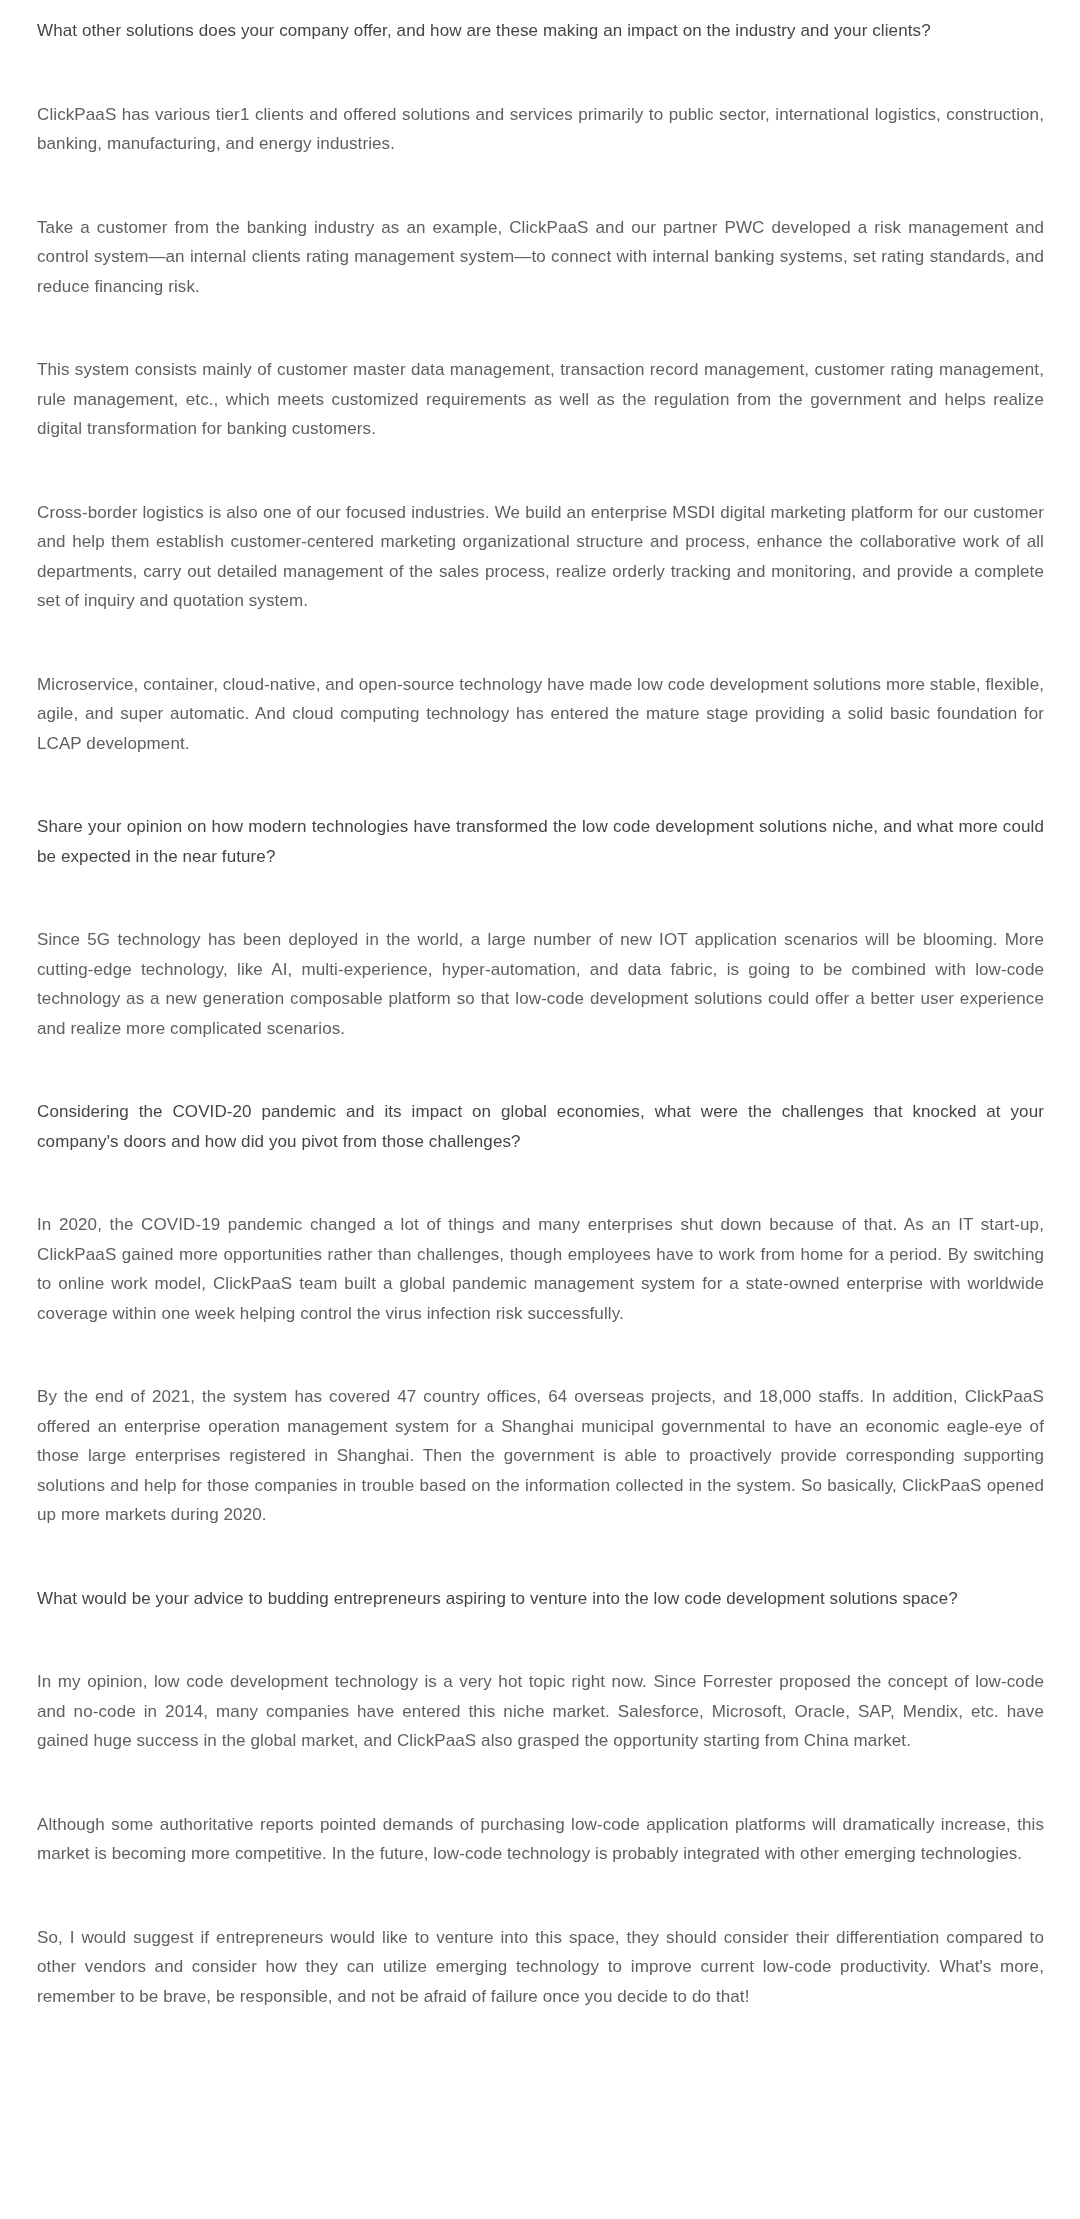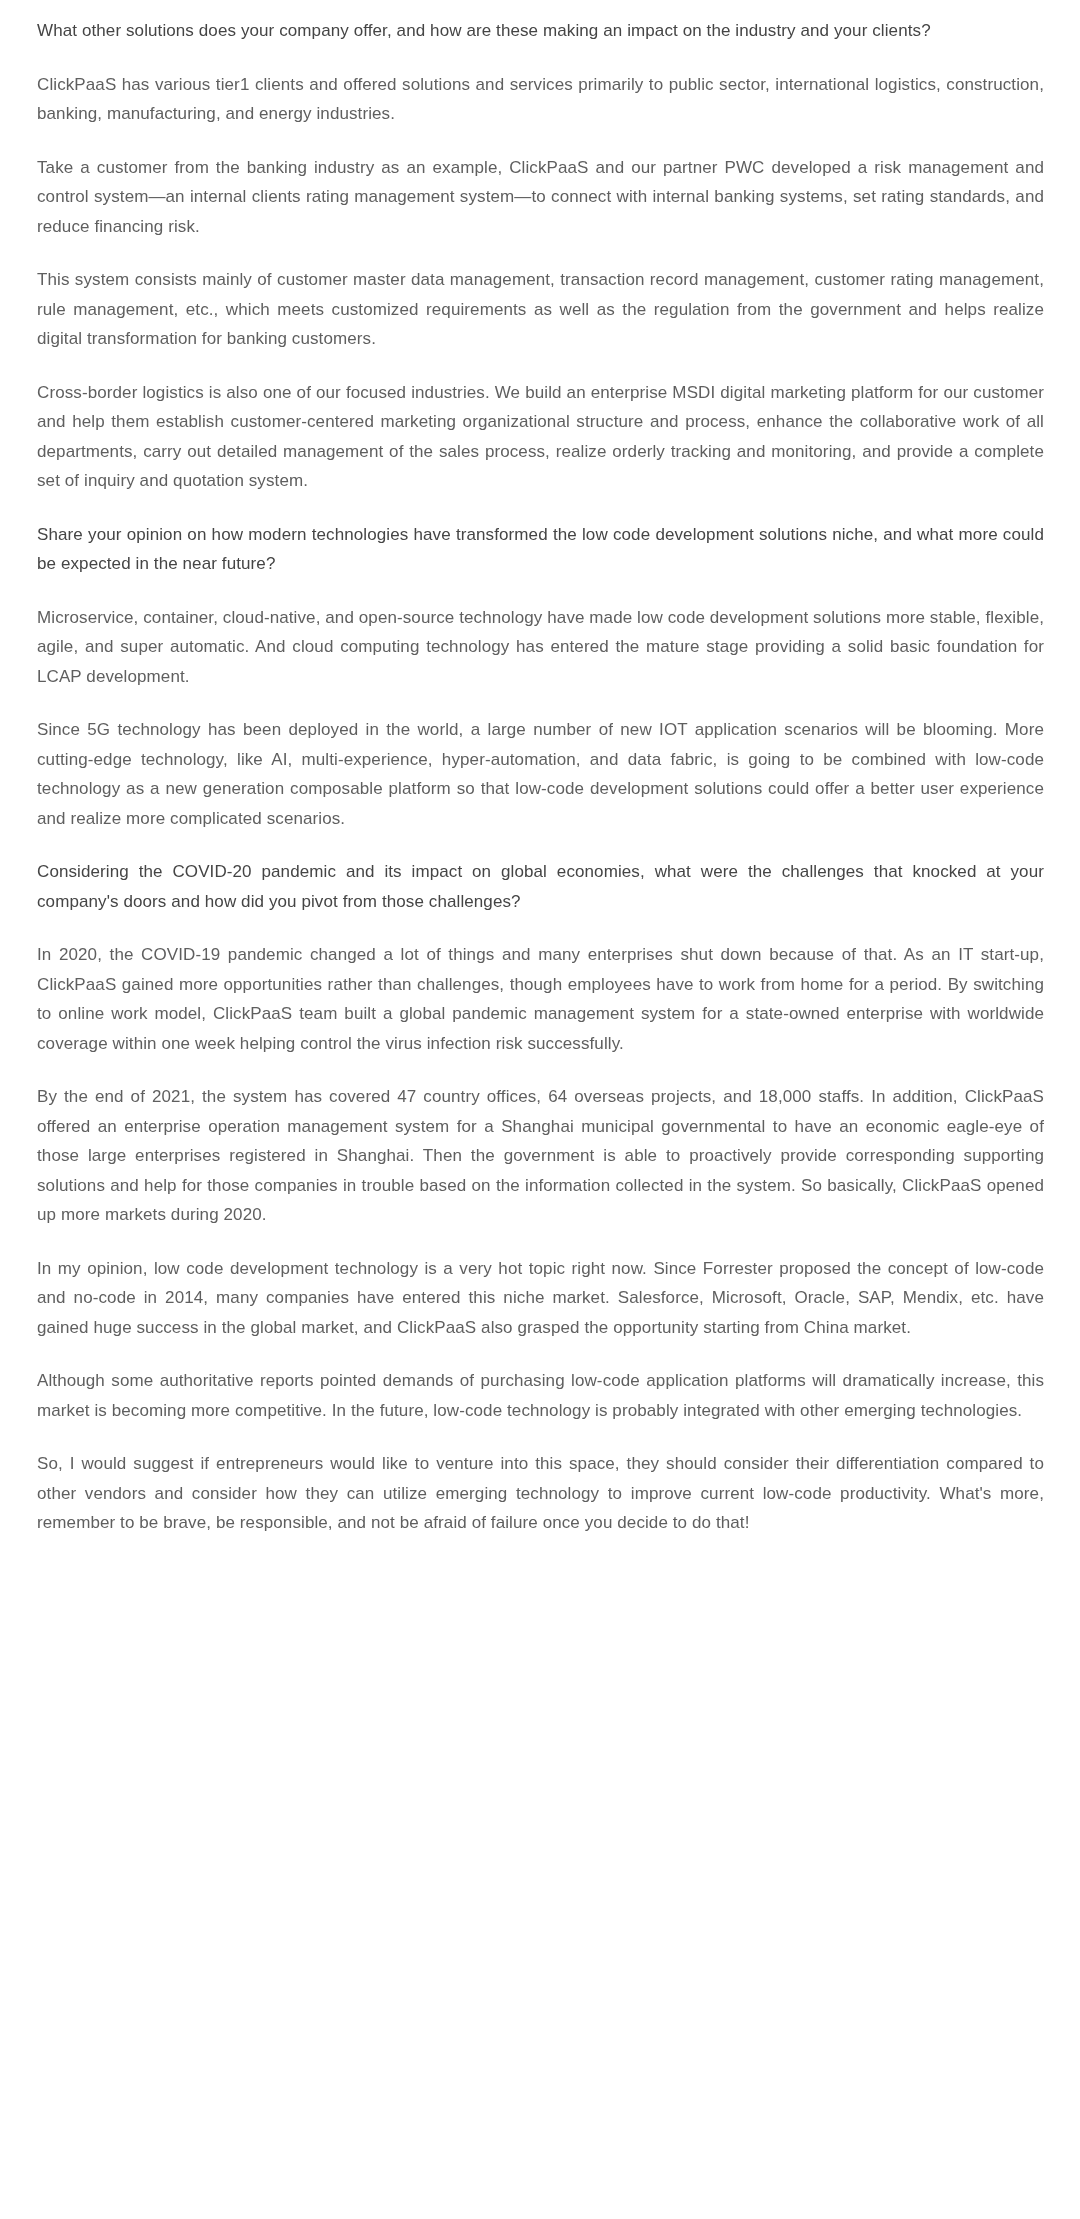--- a/index.html
+++ b/index.html
@@ -19,43 +19,44 @@
     width: 100%;
   }
   p.block {
     margin: 0;
     font-size: 17px;
     line-height: 29.5px;
     text-align: justify;
     letter-spacing: 0.1px;
   }
   p.block + p.block {
-    margin-top: 24px;
+    margin-top: 54px;
   }
   p.question {
     font-weight: 400;
     color: #454545;
   }
   p.answer {
     font-weight: 400;
     color: #5f5f5f;
   }
 </style>
 </head>
 <body>
 
 <main data-name="article">
 
 <p class="block question" data-name="question-paragraph">What other solutions does your company offer, and how are these making an impact on the industry and your clients?</p>
     <p class="block answer" data-name="answer-paragraph">ClickPaaS has various tier1 clients and offered solutions and services primarily to public sector, international logistics, construction, banking, manufacturing, and energy industries.</p>
     <p class="block answer" data-name="answer-paragraph">Take a customer from the banking industry as an example, ClickPaaS and our partner PWC developed a risk management and control system—an internal clients rating management system—to connect with internal banking systems, set rating standards, and reduce financing risk.</p>
     <p class="block answer" data-name="answer-paragraph">This system consists mainly of customer master data management, transaction record management, customer rating management, rule management, etc., which meets customized requirements as well as the regulation from the government and helps realize digital transformation for banking customers.</p>
     <p class="block answer" data-name="answer-paragraph">Cross-border logistics is also one of our focused industries. We build an enterprise MSDI digital marketing platform for our customer and help them establish customer-centered marketing organizational structure and process, enhance the collaborative work of all departments, carry out detailed management of the sales process, realize orderly tracking and monitoring, and provide a complete set of inquiry and quotation system.</p>
+    <p class="block answer" data-name="answer-paragraph">Microservice, container, cloud-native, and open-source technology have made low code development solutions more stable, flexible, agile, and super automatic. And cloud computing technology has entered the mature stage providing a solid basic foundation for LCAP development.</p>
     <p class="block question" data-name="question-paragraph">Share your opinion on how modern technologies have transformed the low code development solutions niche, and what more could be expected in the near future?</p>
-    <p class="block answer" data-name="answer-paragraph">Microservice, container, cloud-native, and open-source technology have made low code development solutions more stable, flexible, agile, and super automatic. And cloud computing technology has entered the mature stage providing a solid basic foundation for LCAP development.</p>
     <p class="block answer" data-name="answer-paragraph">Since 5G technology has been deployed in the world, a large number of new IOT application scenarios will be blooming. More cutting-edge technology, like AI, multi-experience, hyper-automation, and data fabric, is going to be combined with low-code technology as a new generation composable platform so that low-code development solutions could offer a better user experience and realize more complicated scenarios.</p>
     <p class="block question" data-name="question-paragraph">Considering the COVID-20 pandemic and its impact on global economies, what were the challenges that knocked at your company's doors and how did you pivot from those challenges?</p>
     <p class="block answer" data-name="answer-paragraph">In 2020, the COVID-19 pandemic changed a lot of things and many enterprises shut down because of that. As an IT start-up, ClickPaaS gained more opportunities rather than challenges, though employees have to work from home for a period. By switching to online work model, ClickPaaS team built a global pandemic management system for a state-owned enterprise with worldwide coverage within one week helping control the virus infection risk successfully.</p>
     <p class="block answer" data-name="answer-paragraph">By the end of 2021, the system has covered 47 country offices, 64 overseas projects, and 18,000 staffs. In addition, ClickPaaS offered an enterprise operation management system for a Shanghai municipal governmental to have an economic eagle-eye of those large enterprises registered in Shanghai. Then the government is able to proactively provide corresponding supporting solutions and help for those companies in trouble based on the information collected in the system. So basically, ClickPaaS opened up more markets during 2020.</p>
+    <p class="block question" data-name="question-paragraph">What would be your advice to budding entrepreneurs aspiring to venture into the low code development solutions space?</p>
     <p class="block answer" data-name="answer-paragraph">In my opinion, low code development technology is a very hot topic right now. Since Forrester proposed the concept of low-code and no-code in 2014, many companies have entered this niche market. Salesforce, Microsoft, Oracle, SAP, Mendix, etc. have gained huge success in the global market, and ClickPaaS also grasped the opportunity starting from China market.</p>
     <p class="block answer" data-name="answer-paragraph">Although some authoritative reports pointed demands of purchasing low-code application platforms will dramatically increase, this market is becoming more competitive. In the future, low-code technology is probably integrated with other emerging technologies.</p>
     <p class="block answer" data-name="answer-paragraph">So, I would suggest if entrepreneurs would like to venture into this space, they should consider their differentiation compared to other vendors and consider how they can utilize emerging technology to improve current low-code productivity. What's more, remember to be brave, be responsible, and not be afraid of failure once you decide to do that!</p>
   </main>
 
 </body></html>

